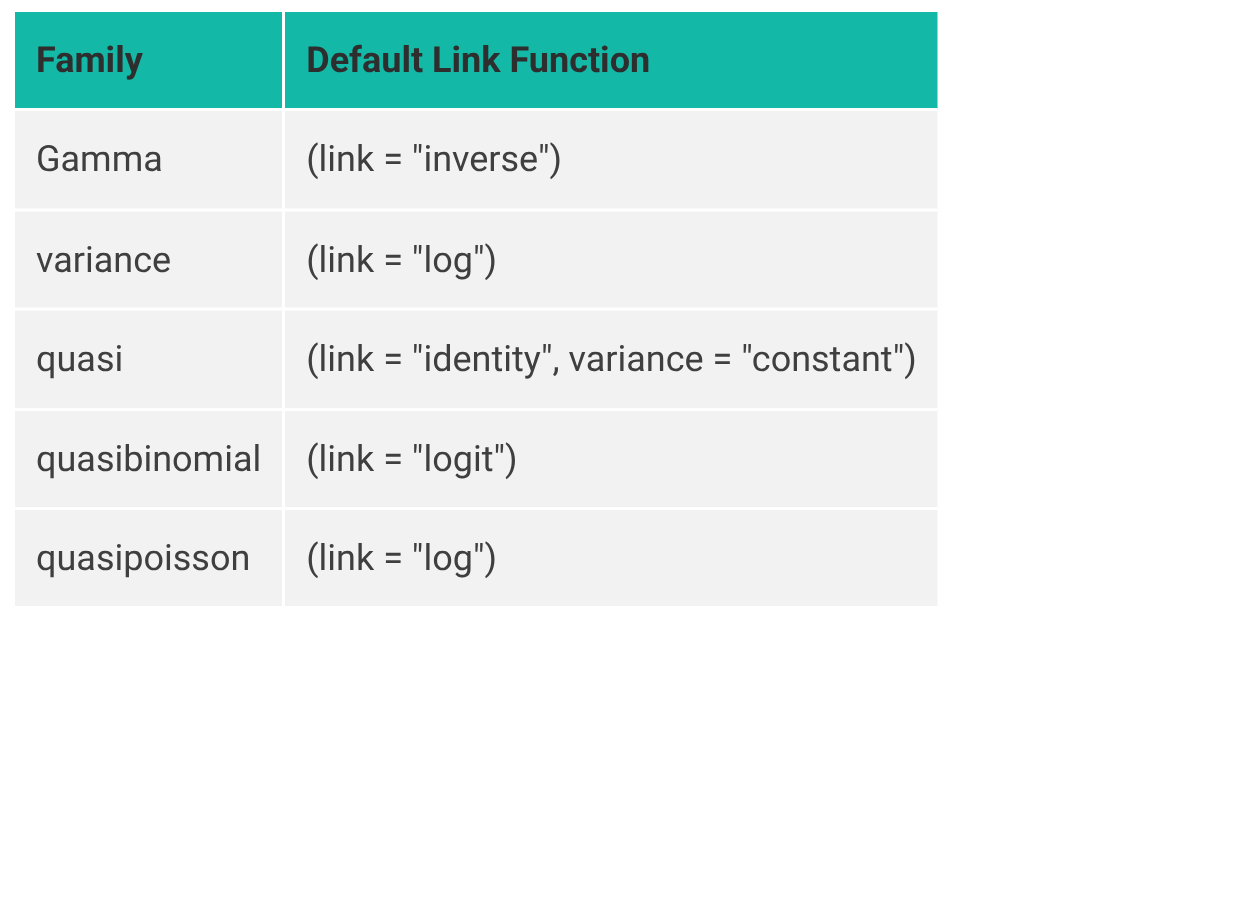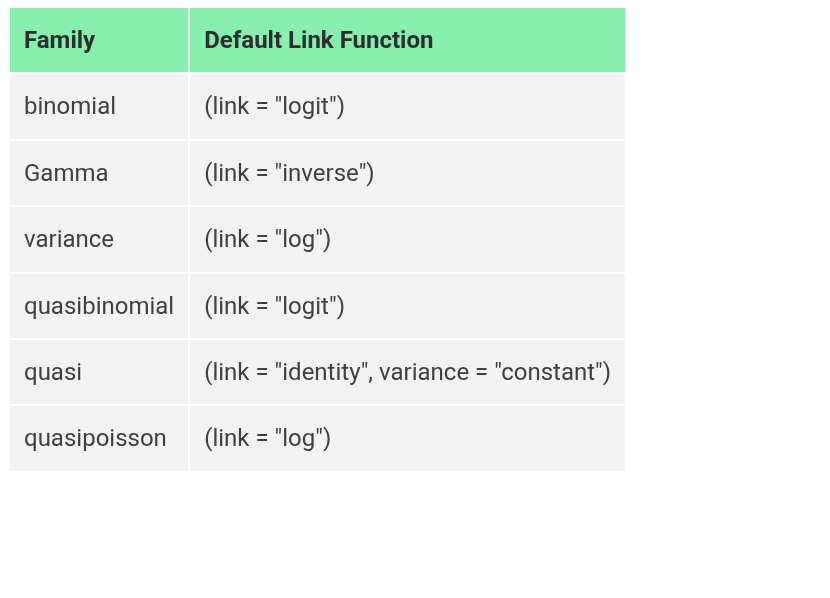--- a/index.html
+++ b/index.html
@@ -19,21 +19,21 @@
     width: auto;
   }
   th, td {
     text-align: left;
     padding: 16px 14px;
     border-top: 2px solid #ffffff;
     border-right: 2px solid #ffffff;
     white-space: nowrap;
   }
   thead th {
-    background: #86efac;
+    background: #14b8a6;
     font-weight: 700;
     color: #2e2e2e;
     border-top: none;
   }
   tbody tr {
     background: #f2f2f2;
   }
   td {
     color: #3f3f3f;
     font-weight: 400;
@@ -45,38 +45,34 @@
 <div class="wrap">
   <table>
     <thead>
       <tr>
         <th>Family</th>
         <th>Default Link Function</th>
       </tr>
     </thead>
     <tbody>
       <tr>
-        <td>binomial</td>
-        <td>(link = "logit")</td>
-      </tr>
-      <tr>
         <td>Gamma</td>
         <td>(link = "inverse")</td>
       </tr>
       <tr>
         <td>variance</td>
         <td>(link = "log")</td>
       </tr>
       <tr>
+        <td>quasi</td>
+        <td>(link = "identity", variance = "constant")</td>
+      </tr>
+      <tr>
         <td>quasibinomial</td>
         <td>(link = "logit")</td>
-      </tr>
-      <tr>
-        <td>quasi</td>
-        <td>(link = "identity", variance = "constant")</td>
       </tr>
       <tr>
         <td>quasipoisson</td>
         <td>(link = "log")</td>
       </tr>
     </tbody>
   </table>
 </div>
 
 </body></html>

